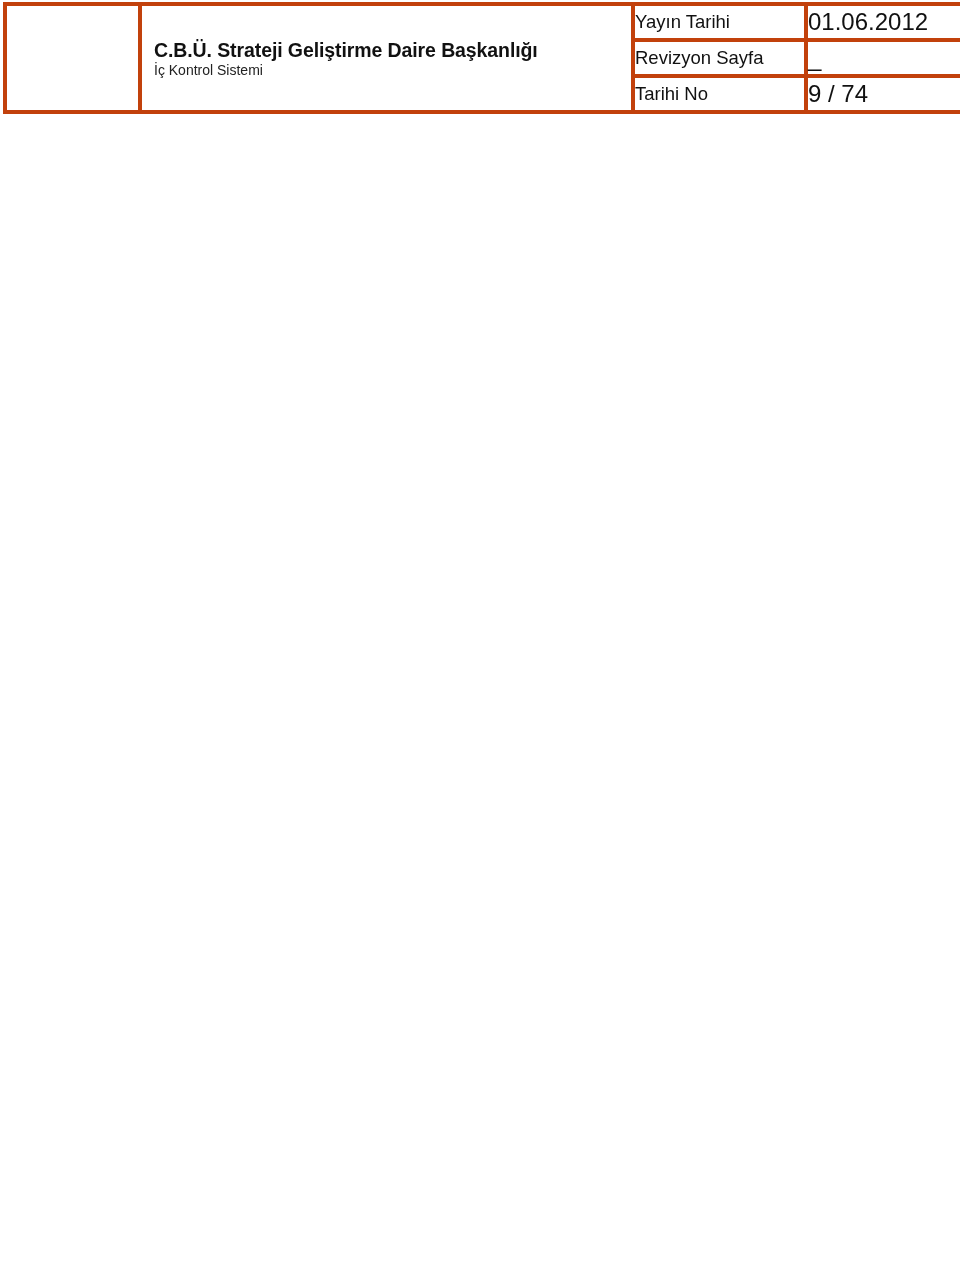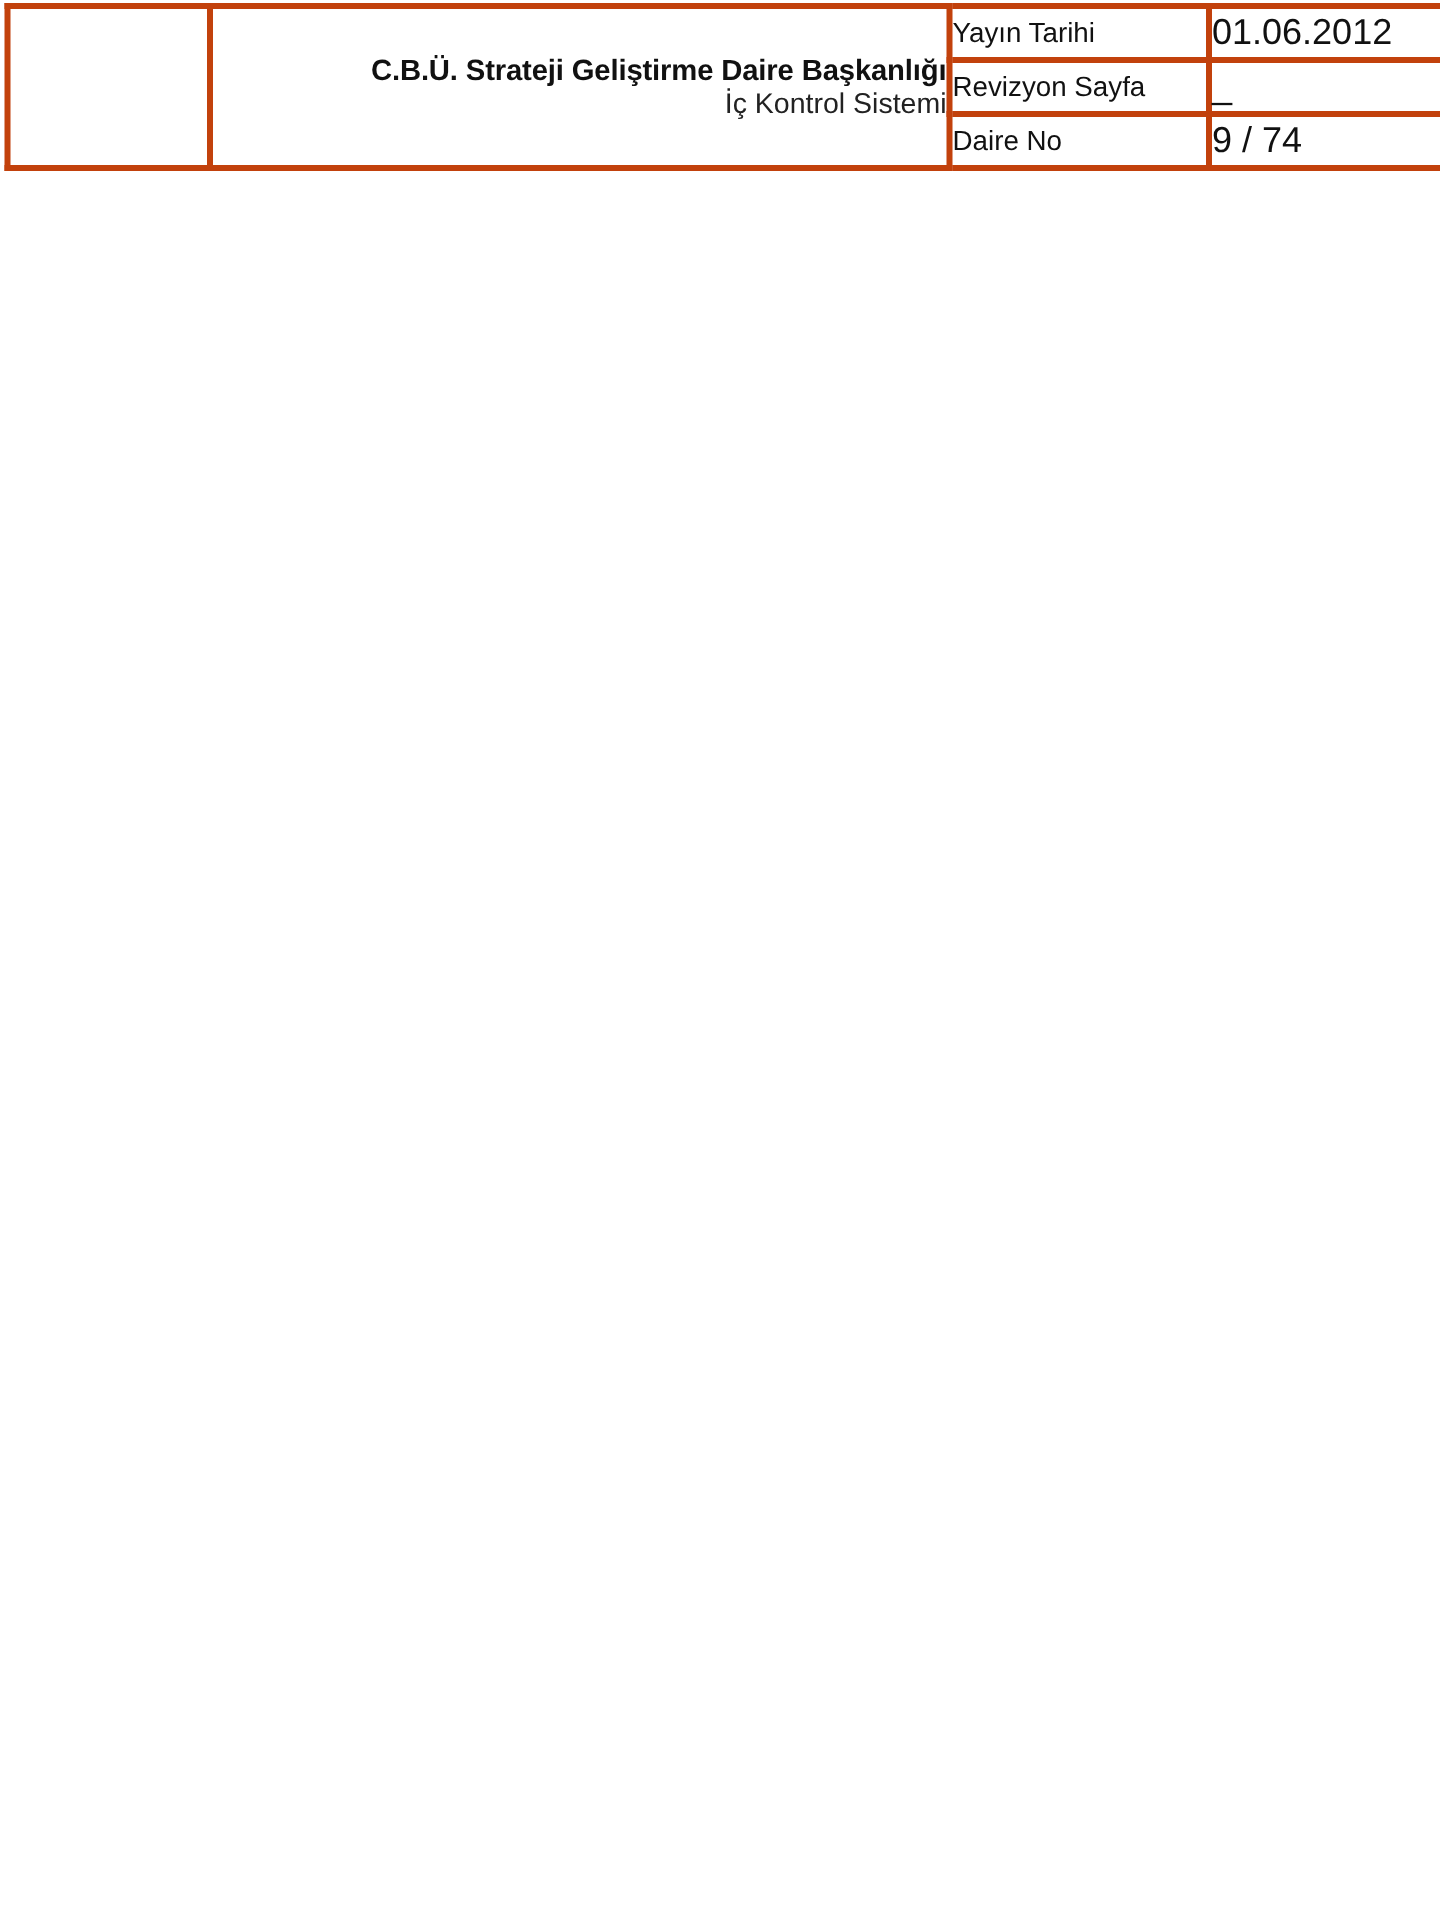--- a/index.html
+++ b/index.html
@@ -12,24 +12,24 @@
   
   #header-table{position:absolute;left:3px;top:2px;width:955px;height:112px;
        border-collapse:collapse;table-layout:fixed;}
   #header-table td{border:4px solid #c2410c;padding:0;vertical-align:middle;}
   .c-logo{width:131px;}
   .c-title{width:489px;}
   .c-key{width:169px;}
   .c-val{width:164px;}
   .title-main{font-size:19.5px;font-weight:bold;color:#111;padding-left:12px;
               letter-spacing:-0.1px;}
-  .title-sub{font-size:19px;font-weight:normal;color:#222;padding-left:12px;}
+  .title-sub{font-size:14px;font-weight:normal;color:#222;padding-left:12px;}
   .meta-key{font-size:18.5px;color:#111;padding-left:10px;}
   .meta-val{font-size:24px;color:#111;padding-left:10px;margin-left:45px;}
-  .title-cell{position:relative;text-align:right;}
+  .title-cell{position:relative;}
 
   
   #flow{position:absolute;left:0;top:0;width:960px;height:1275px;}
 </style>
 </head>
 <body>
 
 <div id="page">
 
   <table id="header-table">
@@ -43,20 +43,20 @@
         <div class="title-sub">İç Kontrol Sistemi</div>
       </td>
       <td class="c-key meta-key">Yayın Tarihi</td>
       <td class="c-val meta-val">01.06.2012</td>
     </tr>
     <tr>
       <td class="c-key meta-key">Revizyon Sayfa</td>
       <td class="c-val meta-val">_</td>
     </tr>
     <tr>
-      <td class="c-key meta-key">Daire No</td>
+      <td class="c-key meta-key">Tarihi No</td>
       <td class="c-val meta-val">9 / 74</td>
     </tr>
   </tbody>
     </table>
 
   <svg id="flow" viewBox="0 0 960 1275" width="960" height="1275"></svg>
 </div>
 
 </body></html>

